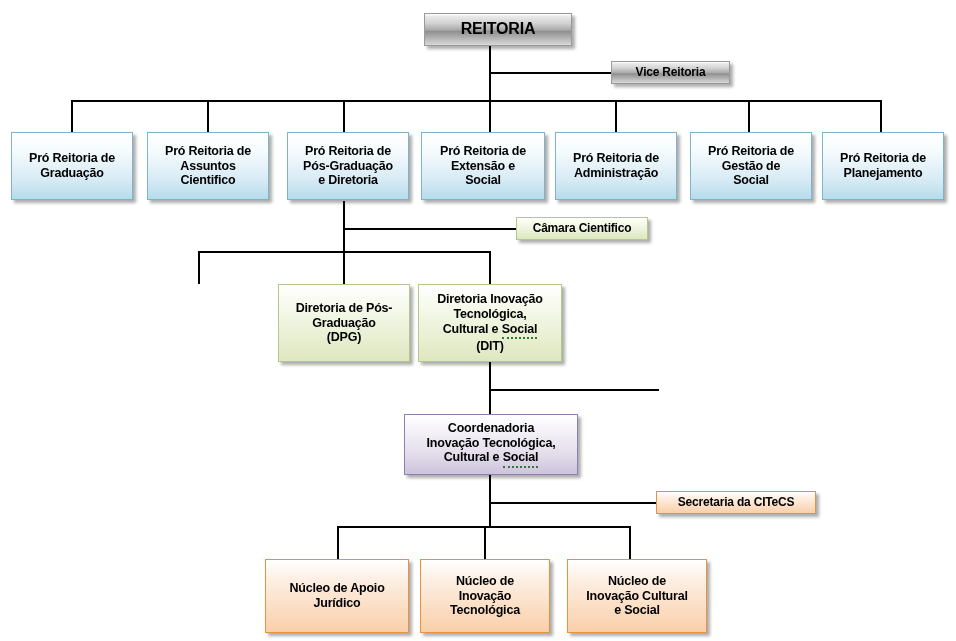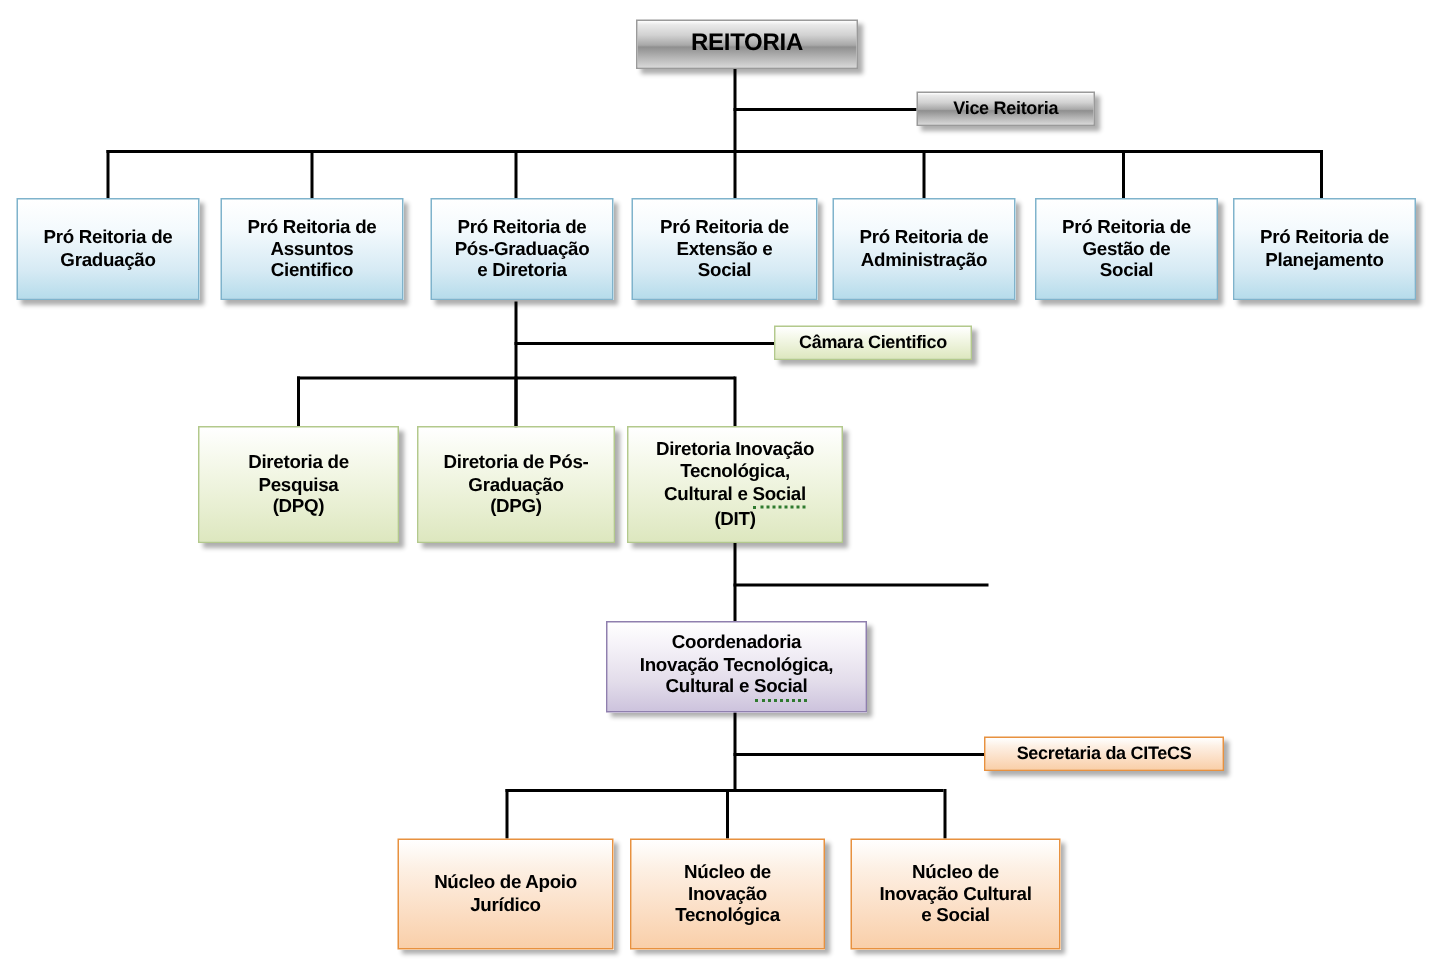--- a/index.html
+++ b/index.html
@@ -181,27 +181,20 @@
     <span class="txt">
       <span>Pró Reitoria de</span><br>
       <span>Planejamento</span>
     </span>
   </div>
 
   <div class="node green sz-small" style="left:516px; top:217px; width:132px; height:23px;">
     <span class="txt">Câmara Cientifico</span>
   </div>
 
-  <div class="node green sz-body" style="left:132px; top:284px; width:134px; height:78px;">
-    <span class="txt">
-      <span>Diretoria de</span><br>
-      <span>Pesquisa</span><br>
-      <span>(DPQ)</span>
-    </span>
-  </div>
 
   <div class="node green sz-body" style="left:278px; top:284px; width:132px; height:78px;">
     <span class="txt">
       <span>Diretoria de Pós-</span><br>
       <span>Graduação</span><br>
       <span>(DPG)</span>
     </span>
   </div>
 
   <div class="node green sz-body" style="left:418px; top:284px; width:144px; height:78px;justify-content:flex-end;">

